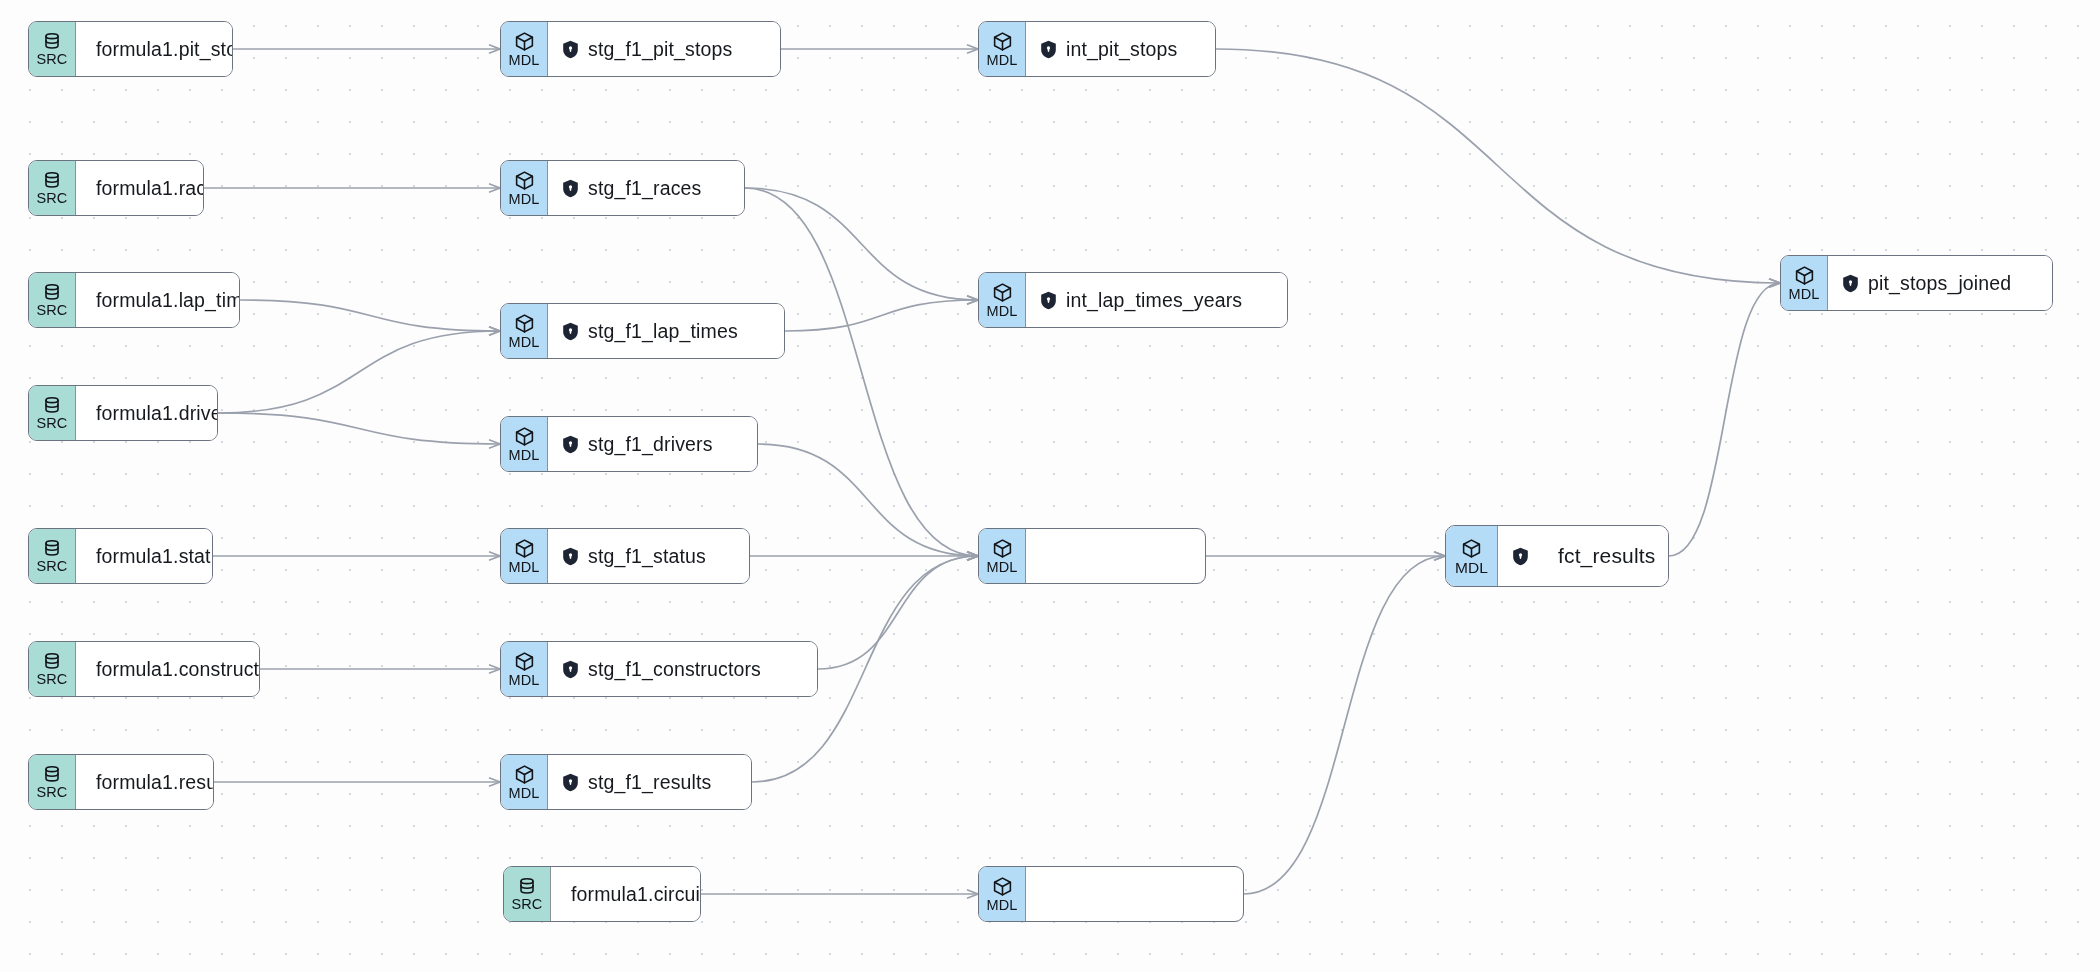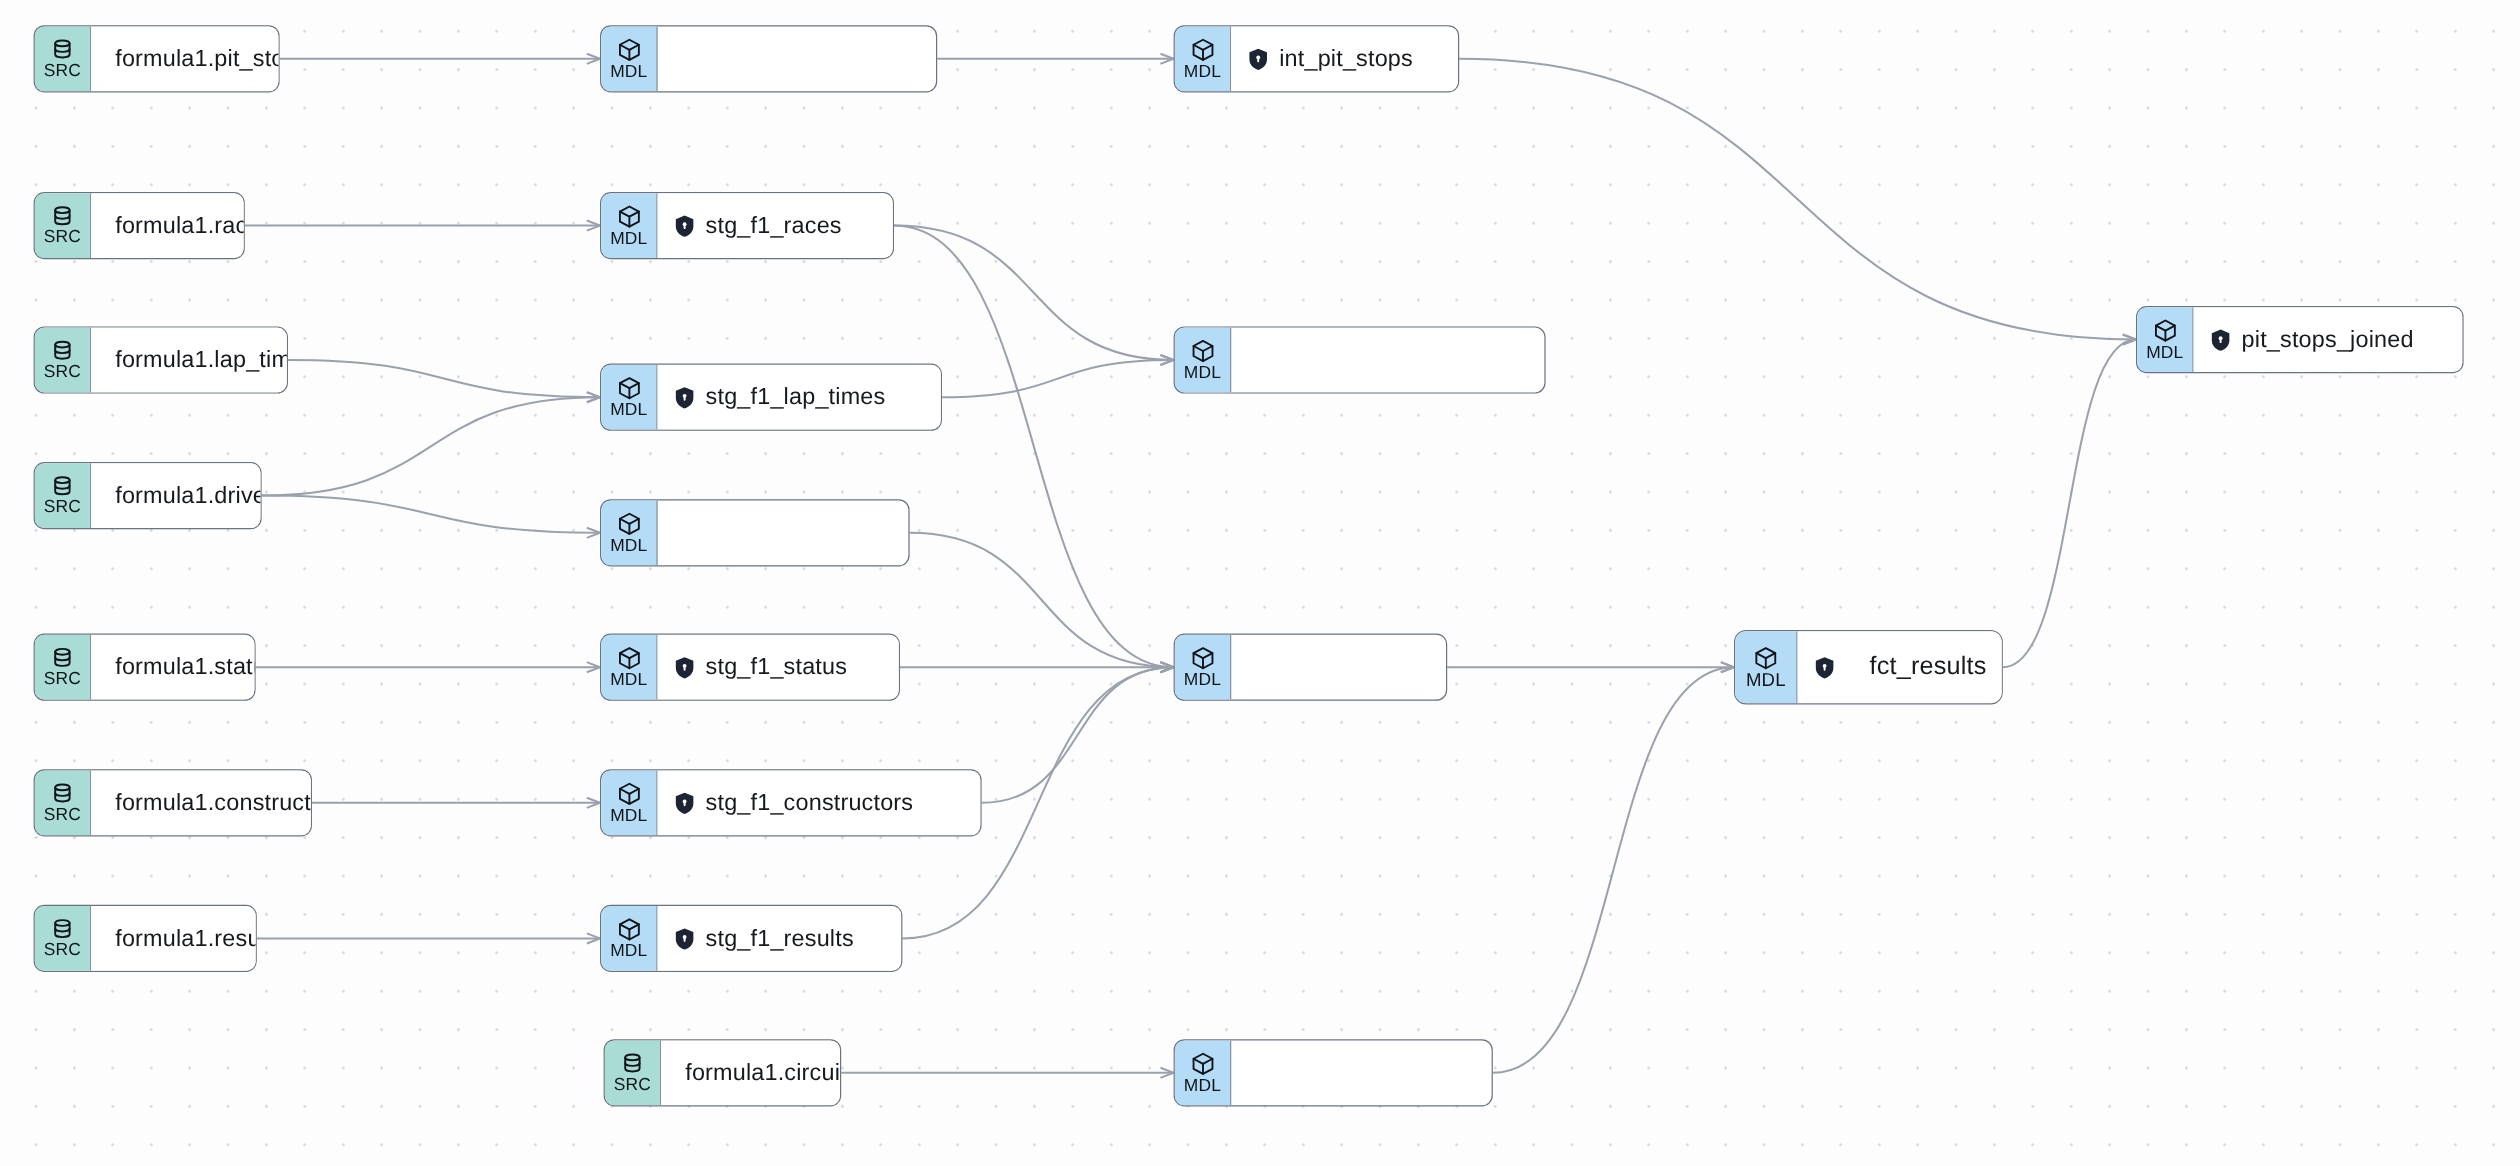--- a/index.html
+++ b/index.html
@@ -227,20 +227,28 @@
       </div>
       <div class="node mdl" style="left: 500px; top: 21px; width: 281px;">
         <div class="badge">
           <svg width="21" height="21" viewBox="0 0 24 24" fill="none" stroke="#111418" stroke-width="1.8" stroke-linecap="round" stroke-linejoin="round">
             <path d="M12 2.4 21 7.2v9.6L12 21.6 3 16.8V7.2z"></path>
             <path d="M3 7.2 12 12l9-4.8"></path>
             <path d="M12 12v9.6"></path>
           </svg>
           <span class="btext">MDL</span>
         </div>
+        <div class="body">
+          <svg class="shield" width="17" height="19" viewBox="0 0 20 22" fill="#1d2433">
+            <path d="M10 0.6 1.4 4.1v7.1c0 4.9 3.6 8.6 8.6 10.2 5-1.6 8.6-5.3 8.6-10.2V4.1z"></path>
+            <circle cx="10" cy="9.1" r="1.9" fill="#ffffff"></circle>
+            <rect x="9.05" y="9.6" width="1.9" height="4.2" rx="0.9" fill="#ffffff"></rect>
+          </svg>
+          <span class="label">stg_f1_pit_stops</span>
+        </div>
       </div>
       <div class="node mdl" style="left: 500px; top: 160px; width: 245px;">
         <div class="badge">
           <svg width="21" height="21" viewBox="0 0 24 24" fill="none" stroke="#111418" stroke-width="1.8" stroke-linecap="round" stroke-linejoin="round">
             <path d="M12 2.4 21 7.2v9.6L12 21.6 3 16.8V7.2z"></path>
             <path d="M3 7.2 12 12l9-4.8"></path>
             <path d="M12 12v9.6"></path>
           </svg>
           <span class="btext">MDL</span>
         </div>
@@ -273,20 +281,28 @@
       </div>
       <div class="node mdl" style="left: 500px; top: 416px; width: 258px;">
         <div class="badge">
           <svg width="21" height="21" viewBox="0 0 24 24" fill="none" stroke="#111418" stroke-width="1.8" stroke-linecap="round" stroke-linejoin="round">
             <path d="M12 2.4 21 7.2v9.6L12 21.6 3 16.8V7.2z"></path>
             <path d="M3 7.2 12 12l9-4.8"></path>
             <path d="M12 12v9.6"></path>
           </svg>
           <span class="btext">MDL</span>
         </div>
+        <div class="body">
+          <svg class="shield" width="17" height="19" viewBox="0 0 20 22" fill="#1d2433">
+            <path d="M10 0.6 1.4 4.1v7.1c0 4.9 3.6 8.6 8.6 10.2 5-1.6 8.6-5.3 8.6-10.2V4.1z"></path>
+            <circle cx="10" cy="9.1" r="1.9" fill="#ffffff"></circle>
+            <rect x="9.05" y="9.6" width="1.9" height="4.2" rx="0.9" fill="#ffffff"></rect>
+          </svg>
+          <span class="label">stg_f1_drivers</span>
+        </div>
       </div>
       <div class="node mdl" style="left: 500px; top: 528px; width: 250px;">
         <div class="badge">
           <svg width="21" height="21" viewBox="0 0 24 24" fill="none" stroke="#111418" stroke-width="1.8" stroke-linecap="round" stroke-linejoin="round">
             <path d="M12 2.4 21 7.2v9.6L12 21.6 3 16.8V7.2z"></path>
             <path d="M3 7.2 12 12l9-4.8"></path>
             <path d="M12 12v9.6"></path>
           </svg>
           <span class="btext">MDL</span>
         </div>
@@ -364,20 +380,28 @@
         </div>
       </div>
       <div class="node mdl" style="left: 978px; top: 272px; width: 310px;">
         <div class="badge">
           <svg width="21" height="21" viewBox="0 0 24 24" fill="none" stroke="#111418" stroke-width="1.8" stroke-linecap="round" stroke-linejoin="round">
             <path d="M12 2.4 21 7.2v9.6L12 21.6 3 16.8V7.2z"></path>
             <path d="M3 7.2 12 12l9-4.8"></path>
             <path d="M12 12v9.6"></path>
           </svg>
           <span class="btext">MDL</span>
+        </div>
+        <div class="body">
+          <svg class="shield" width="17" height="19" viewBox="0 0 20 22" fill="#1d2433">
+            <path d="M10 0.6 1.4 4.1v7.1c0 4.9 3.6 8.6 8.6 10.2 5-1.6 8.6-5.3 8.6-10.2V4.1z"></path>
+            <circle cx="10" cy="9.1" r="1.9" fill="#ffffff"></circle>
+            <rect x="9.05" y="9.6" width="1.9" height="4.2" rx="0.9" fill="#ffffff"></rect>
+          </svg>
+          <span class="label">int_lap_times_years</span>
         </div>
       </div>
       <div class="node mdl" style="left: 978px; top: 528px; width: 228px;">
         <div class="badge">
           <svg width="21" height="21" viewBox="0 0 24 24" fill="none" stroke="#111418" stroke-width="1.8" stroke-linecap="round" stroke-linejoin="round">
             <path d="M12 2.4 21 7.2v9.6L12 21.6 3 16.8V7.2z"></path>
             <path d="M3 7.2 12 12l9-4.8"></path>
             <path d="M12 12v9.6"></path>
           </svg>
           <span class="btext">MDL</span>

